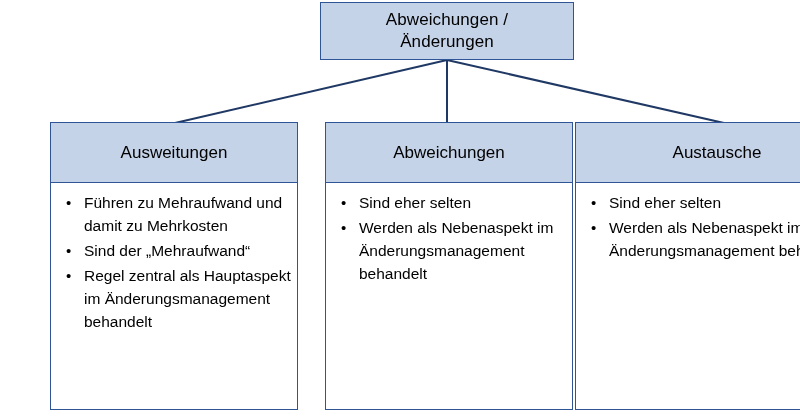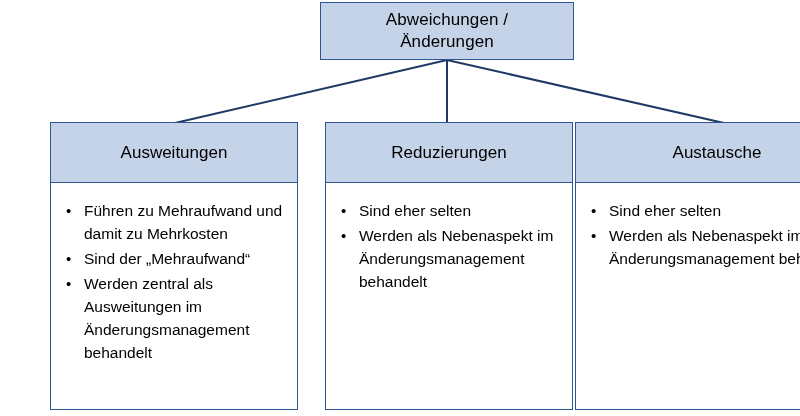--- a/index.html
+++ b/index.html
@@ -84,21 +84,21 @@
     box-sizing: border-box;
   }
   .column-header-label {
     font-size: 17px;
     line-height: 21px;
     text-align: center;
   }
 
   .column-body {
     flex: 1 1 auto;
-    padding: 16px 6px 4px 4px;
+    padding: 8px 6px 4px 4px;
     box-sizing: border-box;
     background: #ffffff;
   }
 
   ul.bullet-list {
     list-style: none;
     margin: 0;
     padding: 0;
   }
   ul.bullet-list > li {
@@ -134,28 +134,28 @@
   </div>
 
   <div class="column" id="column-0">
     <div class="column-header">
       <span class="column-header-label">Ausweitungen</span>
     </div>
     <div class="column-body">
       <ul class="bullet-list">
         <li>Führen zu Mehraufwand und damit zu Mehrkosten</li>
         <li>Sind der „Mehraufwand“</li>
-        <li>Werden zentral als Ausweitungen im Änderungsmanagement behandelt</li>
+        <li>Regel zentral als Hauptaspekt im Änderungsmanagement behandelt</li>
       </ul>
     </div>
   </div>
 
   <div class="column" id="column-1">
     <div class="column-header">
-      <span class="column-header-label">Reduzierungen</span>
+      <span class="column-header-label">Abweichungen</span>
     </div>
     <div class="column-body">
       <ul class="bullet-list">
         <li>Sind eher selten</li>
         <li>Werden als Nebenaspekt im Änderungsmanagement behandelt</li>
       </ul>
     </div>
   </div>
 
   <div class="column" id="column-2">

